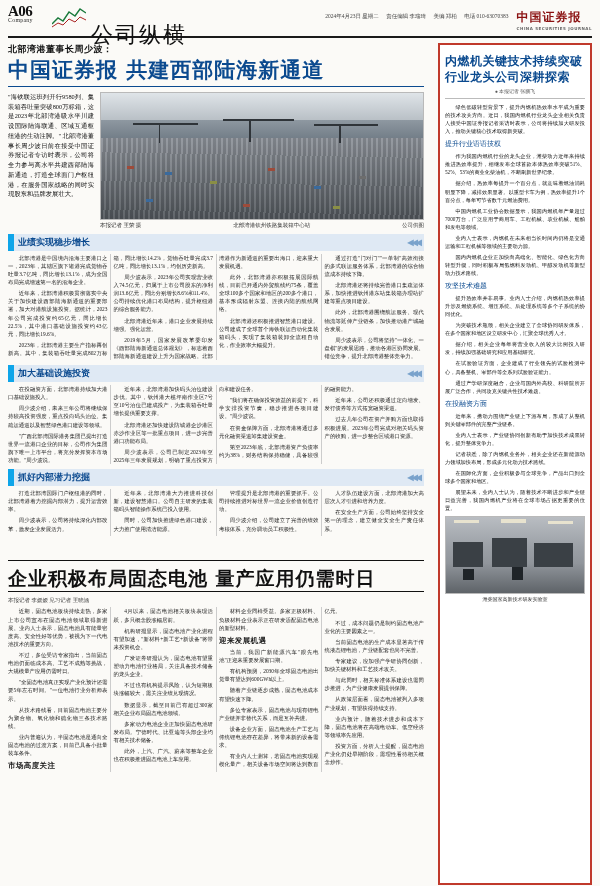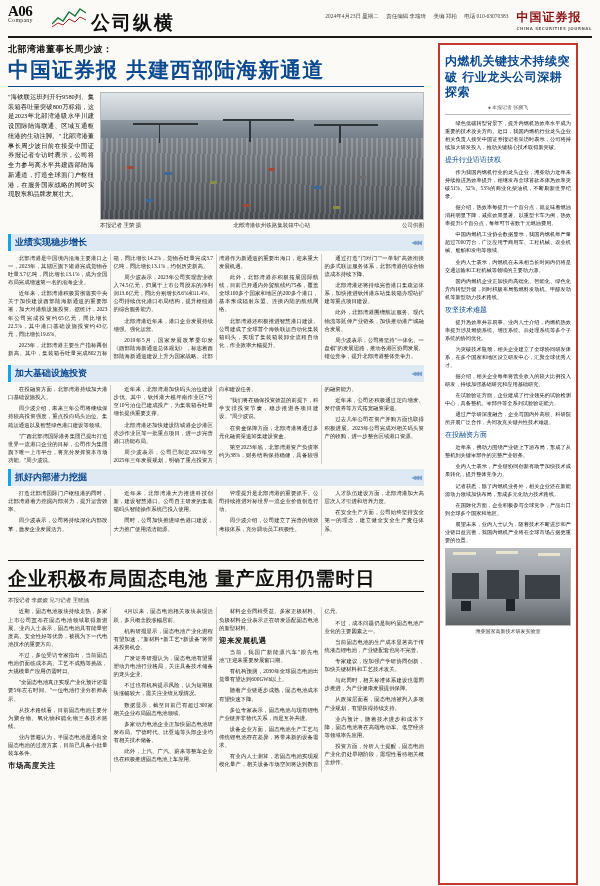--- a/index.html
+++ b/index.html
@@ -32,42 +32,42 @@
     min-width:44px;
   }
   .folio .num { font-size:15px; font-weight:bold; letter-spacing:-0.5px; }
   .folio .en { font-size:6px; color:#333; letter-spacing:0.2px; }
   .mast-rule {
     width:34px; height:22px; margin:2px 5px 0 0;
     position:relative; overflow:hidden;
   }
   .mast-rule svg { display:block; }
   .section-title {
-    font-size:19px; font-weight:bold; letter-spacing:2px;
+    font-size:22px; font-weight:normal; letter-spacing:2px;
     font-family:"DejaVu Sans", sans-serif;
-    margin-top:6px;
+    margin-top:16px;
   }
   .mast-spacer { flex:1; }
   .mast-meta {
     font-size:5.5px; color:#444; margin-top:9px; text-align:right;
     line-height:1.4; padding-right:8px; white-space:nowrap;
   }
   .mast-meta span { margin-left:6px; }
   .paper-logo {
     font-size:12px; font-weight:bold; letter-spacing:1px;
     color:#8a1010; margin-top:5px;
     font-family:"DejaVu Sans", sans-serif;
   }
   .paper-logo .sub { display:block; font-size:4px; color:#666; letter-spacing:0.5px; text-align:center; }
 
   
   .body-wrap { display:flex; margin-top:5px; height:842px; }
   .left-col { width:430px; padding-right:14px; }
   .right-col {
-    width:140px;
+    width:154px;
     border:2px solid #c0392b;
     padding:5px 5px 16px 5px;
     position:relative;
     background:#fff;
   }
 
   
   .kicker {
     font-size:9px; font-weight:bold; letter-spacing:0.5px;
     font-family:"DejaVu Sans", sans-serif; margin-bottom:2px;
@@ -105,23 +105,23 @@
     position:absolute; width:7px; height:3px;
   }
   .ph-cap {
     font-size:5.5px; color:#333; text-align:center; margin-top:2px;
     display:flex; justify-content:space-between;
   }
 
   
   .sec-head {
     background:#dfe9f4;
-    border-left:3px solid #0ea5e9;
+    border-left:6px solid #0ea5e9;
     font-size:9px; font-weight:bold; color:#0b4a8f;
-    font-family:Liberation Mono, monospace;
+    font-family:Liberation Sans, sans-serif;
     padding:2px 4px; margin:5px 0 3px 0;
     display:flex; justify-content:space-between; align-items:center;
   }
   .sec-head .arrows { color:#7aa3cc; font-size:8px; letter-spacing:-2px; }
 
   .cols4 { column-count:4; column-gap:6px; column-rule:0.5px solid #ccc;
     font-size:5.4px; line-height:1.5; text-align:justify; color:#1a1a1a; }
   .cols4 p { margin:0 0 3px 0; text-indent:2em; }
 
   

